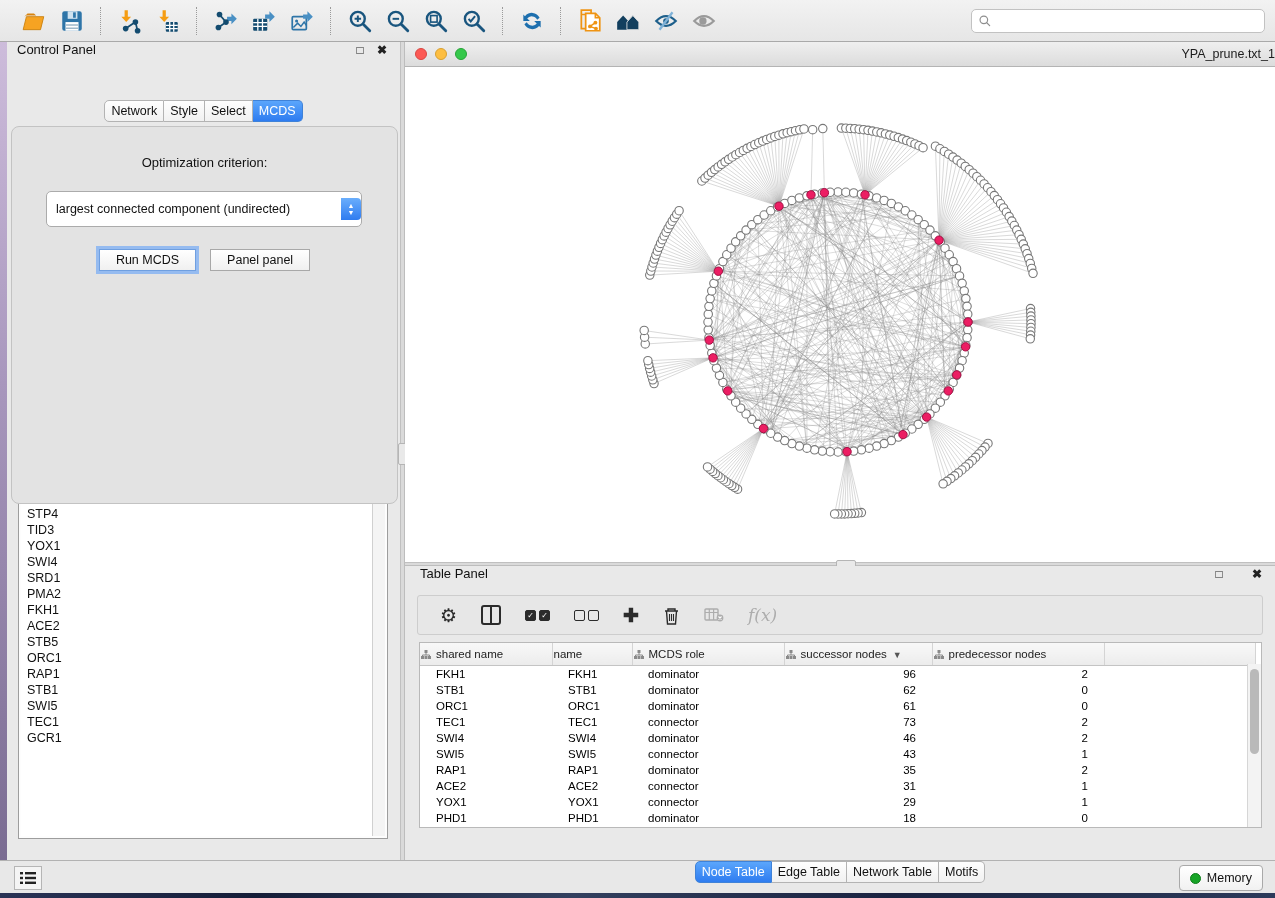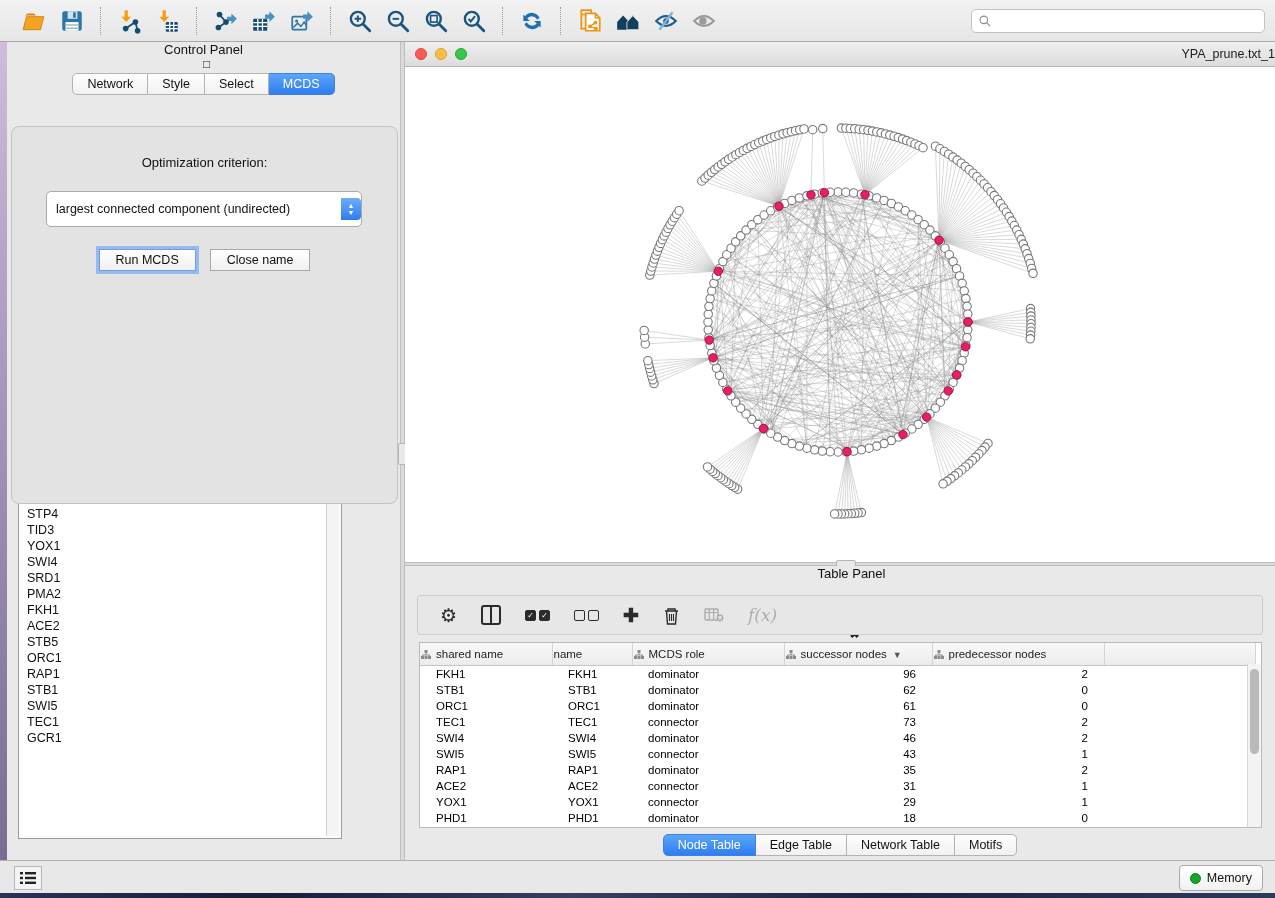--- a/index.html
+++ b/index.html
@@ -27,45 +27,45 @@
   .search-wrap input{border:none;outline:none;flex:1;font-size:12px;background:transparent;font-family:"Liberation Sans",sans-serif;}
   
   .control-panel{position:absolute;left:7px;top:42px;width:393px;height:818px;background:#e9e9e9;box-sizing:border-box;}
   .v-gutter{position:absolute;left:400px;top:42px;width:5px;height:818px;background:#dadada;border-left:1px solid #c0c0c0;border-right:1px solid #bdbdbd;box-sizing:border-box;}
   .v-grip{position:absolute;left:398px;top:443px;width:9px;height:20px;background:#e9e9e9;border:1px solid #b5b5b5;border-radius:2px;}
   .network-pane{position:absolute;left:405px;top:42px;width:870px;height:520px;background:#fff;}
   .h-gutter{position:absolute;left:405px;top:562px;width:870px;height:4px;background:#dadada;border-top:1px solid #c0c0c0;border-bottom:1px solid #bdbdbd;box-sizing:border-box;}
   .h-grip{position:absolute;left:836px;top:560px;width:18px;height:8px;background:#e9e9e9;border:1px solid #b5b5b5;border-radius:2px;}
   .table-panel{position:absolute;left:405px;top:566px;width:870px;height:294px;background:#e9e9e9;}
   
-  .panel-header{height:26px;display:flex;align-items:center;padding:0 10px;flex-direction:column;}
+  .panel-header{height:26px;display:flex;padding:0 10px;}
   .panel-title{font-size:13px;color:#111;flex:1;}
   .panel-btn{width:16px;height:16px;display:flex;align-items:center;justify-content:center;
     font-size:12px;color:#222;cursor:pointer;font-weight:bold;margin-left:6px;}
   
   .seg-tabs{display:flex;justify-content:center;position:relative;z-index:2;}
-  .seg{height:20px;line-height:20px;padding:0 14px;font-size:12.5px;color:#111;
-    background:linear-gradient(#fefefe,#f1f1f1);border:1px solid #b3b3b3;border-left:none;cursor:pointer;}
+  .seg{height:20px;line-height:20px;padding:0 6px;font-size:12.5px;color:#111;
+    background:linear-gradient(#fefefe,#f1f1f1);border:1px solid #b3b3b3;border-left:none;cursor:pointer;margin-top:27px;}
   .seg:first-child{border-left:1px solid #b3b3b3;border-radius:5px 0 0 5px;}
   .seg:last-child{border-radius:0 5px 5px 0;}
   .seg.sel{background:linear-gradient(#5ba6fc,#2e7cf0);color:#fff;border-color:#3f82d8;}
   .cp-card{position:absolute;left:4px;top:84px;width:385px;height:376px;
     background:#e3e3e3;border:1px solid #c3c3c3;border-radius:8px;z-index:1;}
   .opt-label{margin-top:28px;text-align:center;font-size:13px;color:#111;}
   .dropdown{position:absolute;left:34px;top:64px;width:316px;height:36px;background:#fff;
     border:1px solid #ababab;border-radius:5px;display:flex;align-items:center;box-sizing:border-box;cursor:pointer;}
   .dropdown .dd-text{flex:1;font-size:12.5px;color:#111;padding-left:9px;white-space:nowrap;}
   .dd-stepper{width:20px;height:22px;background:linear-gradient(#6aaefc,#2f7cf0);border-radius:0 4px 4px 0;
     display:flex;flex-direction:column;align-items:center;justify-content:center;color:#fff;font-size:7px;line-height:7px;}
   .cp-buttons{position:absolute;left:0;top:84px;width:100%;display:flex;justify-content:center;gap:14px;}
   .push-btn{height:22px;padding:0 16px;font-size:12.5px;color:#111;background:linear-gradient(#ffffff,#f0f0f0);
     border:1px solid #a8a8a8;border-radius:0;cursor:pointer;font-family:"Liberation Sans",sans-serif;}
   .push-btn.focused{box-shadow:0 0 0 3px rgba(108,166,248,.65);border-color:#6f9fe0;}
   
-  .mcds-fieldset{position:absolute;left:11px;top:425px;width:324px;height:372px;
+  .mcds-fieldset{position:absolute;left:11px;top:425px;width:370px;height:372px;
     border:1px solid #9d9d9d;background:#fdfdfd;box-sizing:border-box;}
   .mcds-legend{position:absolute;left:8px;top:-8px;background:#e9e9e9;padding:0 4px;font-size:12.5px;color:#111;}
   .mcds-list{position:absolute;left:2px;top:6px;right:14px;bottom:2px;overflow:hidden;background:#fff;}
   .mcds-list div{font-size:12.5px;color:#111;line-height:16px;padding-left:6px;}
   .mcds-scroll{position:absolute;right:2px;top:6px;width:12px;bottom:2px;background:#f4f4f4;border-left:1px solid #d0d0d0;}
   
   .net-titlebar{height:24px;background:linear-gradient(#efefef,#dcdcdc);border-bottom:1px solid #b4b4b4;
     position:relative;display:flex;align-items:center;justify-content:flex-end;}
   .traffic{position:absolute;left:10px;top:6px;display:flex;gap:8px;}
   .light{width:12px;height:12px;border-radius:50%;box-sizing:border-box;cursor:pointer;}
@@ -283,21 +283,21 @@
     <div class="opt-label">Optimization criterion:</div>
     <div class="dropdown">
       <div class="dd-text">largest connected component (undirected)</div>
       <div class="dd-stepper">
           <span>▲</span>
           <span>▼</span>
         </div>
     </div>
     <div class="cp-buttons" style="top:122px;">
       <button class="push-btn focused">Run MCDS</button>
-      <button class="push-btn">Close name</button>
+      <button class="push-btn">Panel panel</button>
     </div>
   </div>
 
   <div class="seg-tabs" style="position:absolute;left:0;top:31px;width:100%;">
     <div class="seg">Network</div>
     <div class="seg">Style</div>
     <div class="seg">Select</div>
     <div class="seg sel">MCDS</div>
   </div>
 
@@ -617,21 +617,21 @@
       <circle cx="373.98123503385887" cy="139.16915185551218" r="4.2" fill="#ec1e63" stroke="#a60f45" stroke-width="1"></circle>
       <circle cx="405.9714801936912" cy="127.84081190460527" r="4.2" fill="#ec1e63" stroke="#a60f45" stroke-width="1"></circle>
       <circle cx="419.41129977520507" cy="125.71215360212446" r="4.2" fill="#ec1e63" stroke="#a60f45" stroke-width="1"></circle>
     </svg>
 </div>
 
 <div class="h-gutter"></div>
 <div class="h-grip"></div>
 
 <div class="table-panel">
-  <div class="panel-header" style="padding-left:33px;gap:16px;">
+  <div class="panel-header" style="padding-left:15px;gap:16px;">
     <div class="panel-title">Table Panel</div>
     <div class="panel-btn">□</div>
     <div class="panel-btn">✖</div>
   </div>
 
   <div class="tp-toolbar">
     <div class="tp-icon gear-glyph">⚙</div>
     <div class="tp-icon">
         <span class="cols-glyph">
           <i></i>

